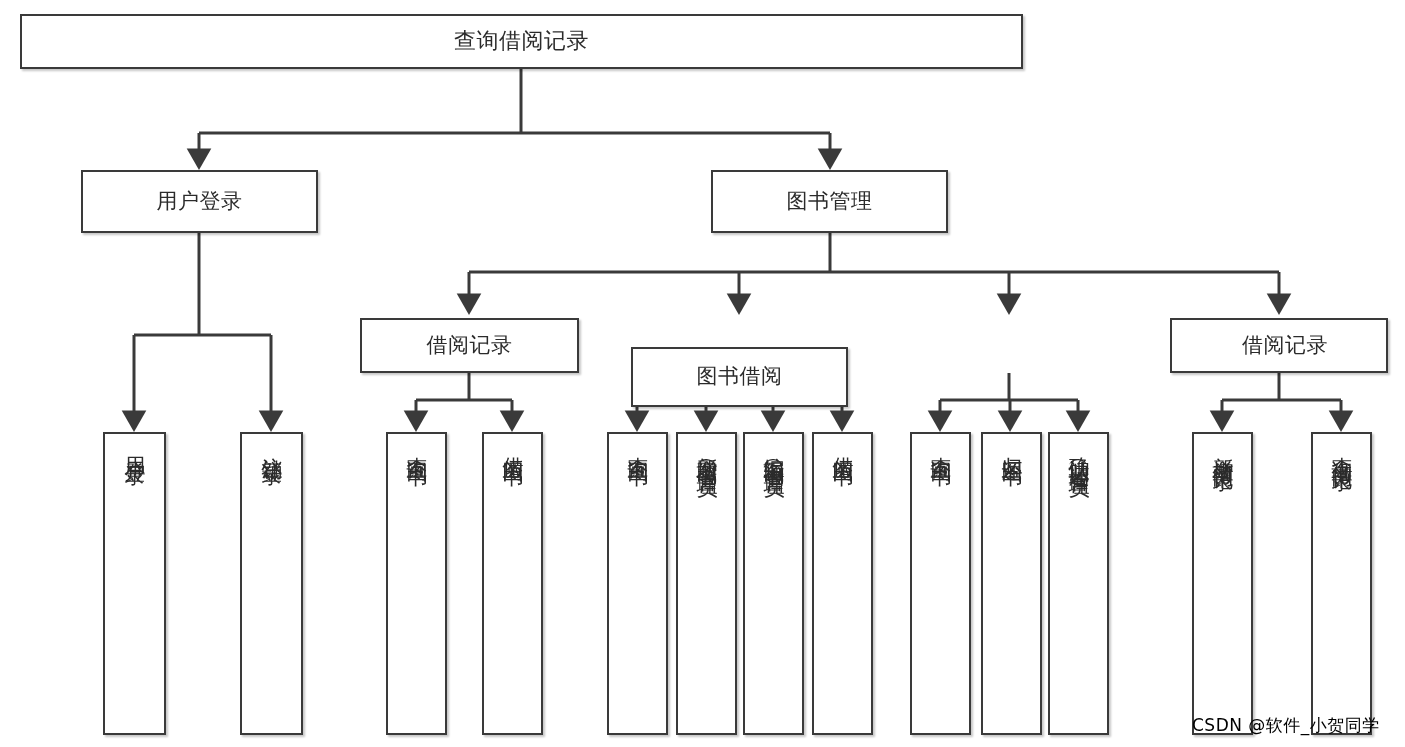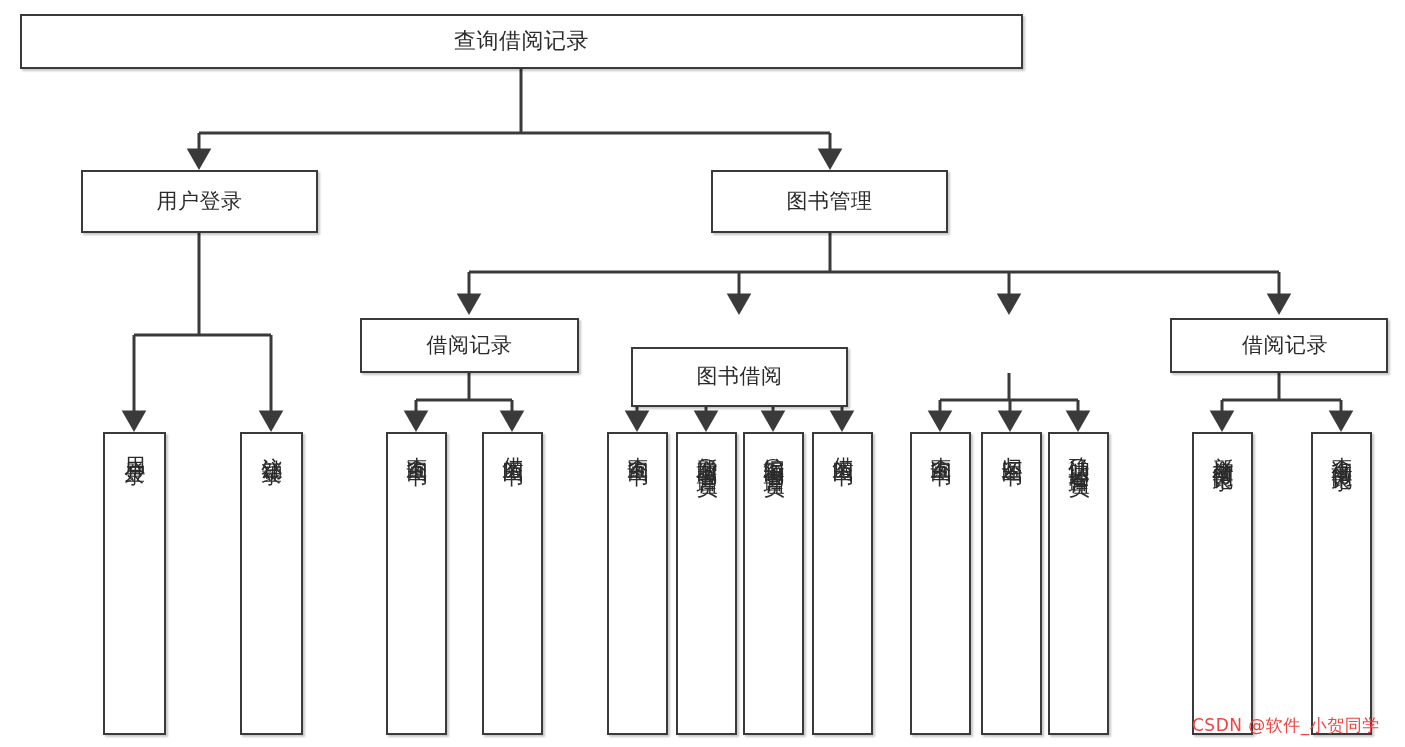--- a/index.html
+++ b/index.html
@@ -59,21 +59,21 @@
     text-orientation: upright;
     font-size: 21px;
     letter-spacing: 3px;
     line-height: 1;
   }
   #watermark {
     position: absolute;
     left: 1192px;
     top: 714px;
     font-size: 17px;
-    color: #ef4444;
+    color: #000000;
     white-space: pre;
     letter-spacing: 0.5px;
     font-family: "DejaVu Sans", "Liberation Sans", sans-serif;
   }
 </style>
 </head>
 <body>
 
 <div id="diagram-root">
 

